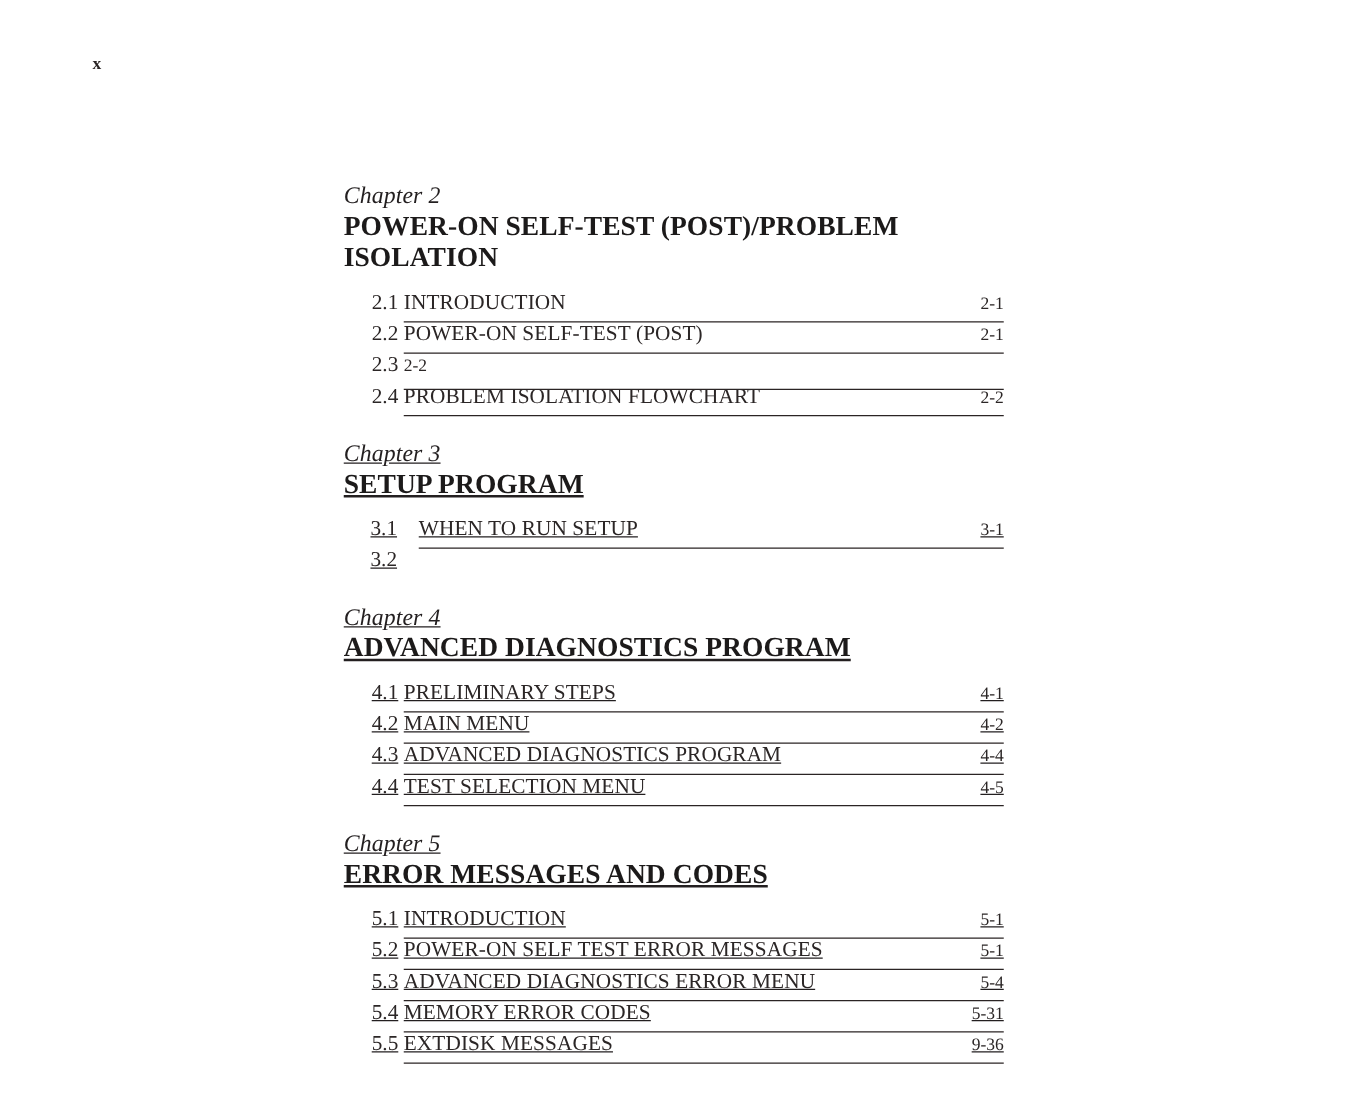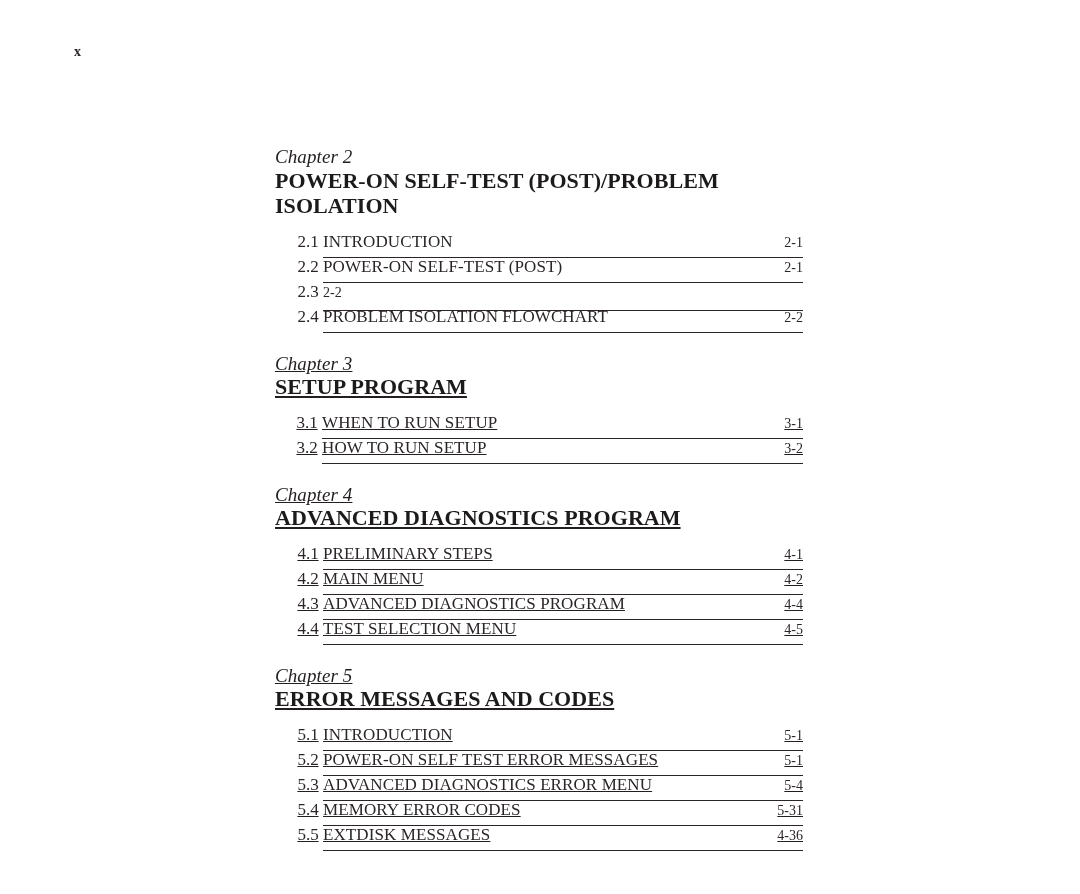--- a/index.html
+++ b/index.html
@@ -94,21 +94,21 @@
     line-height: 1;
     white-space: nowrap;
     color: #2b2626;
   }
 
   
   .gutter-narrow .entry-num { width: 30px; margin-left: 18px; }
   .gutter-narrow .entry-body { margin-left: 0px; }
 
   .gutter-wide .entry-num { width: 30px; margin-left: 17px; }
-  .gutter-wide .entry-body { }
+  .gutter-wide .entry-body { margin-left: 13px; }
 </style>
 </head>
 <body>
 
 <div class="folio">x</div>
 
 <div class="toc" id="toc-root">
     <div class="chapter-block">
       <div class="chapter-label">Chapter 2</div>
       <div class="chapter-title">POWER-ON SELF-TEST (POST)/PROBLEM ISOLATION</div>
@@ -148,24 +148,20 @@
       <div class="entries gutter-wide">
         <div class="entry">
           <span class="entry-num">3.1</span>
           <span class="entry-body">
             <span class="entry-title">WHEN TO RUN SETUP</span>
             <span class="entry-page">3-1</span>
           </span>
         </div>
         <div class="entry">
           <span class="entry-num">3.2</span>
-          <span class="entry-body">
-            <span class="entry-title">HOW TO RUN SETUP</span>
-            <span class="entry-page">3-2</span>
-          </span>
         </div>
       </div>
     </div>
     <div class="chapter-block">
       <div class="chapter-label">Chapter 4</div>
       <div class="chapter-title">ADVANCED DIAGNOSTICS PROGRAM</div>
       <div class="entries gutter-narrow">
         <div class="entry">
           <span class="entry-num">4.1</span>
           <span class="entry-body">
@@ -225,18 +221,18 @@
           <span class="entry-num">5.4</span>
           <span class="entry-body">
             <span class="entry-title">MEMORY ERROR CODES</span>
             <span class="entry-page">5-31</span>
           </span>
         </div>
         <div class="entry">
           <span class="entry-num">5.5</span>
           <span class="entry-body">
             <span class="entry-title">EXTDISK MESSAGES</span>
-            <span class="entry-page">4-36</span>
+            <span class="entry-page">9-36</span>
           </span>
         </div>
       </div>
     </div>
   </div>
 
 </body></html>

